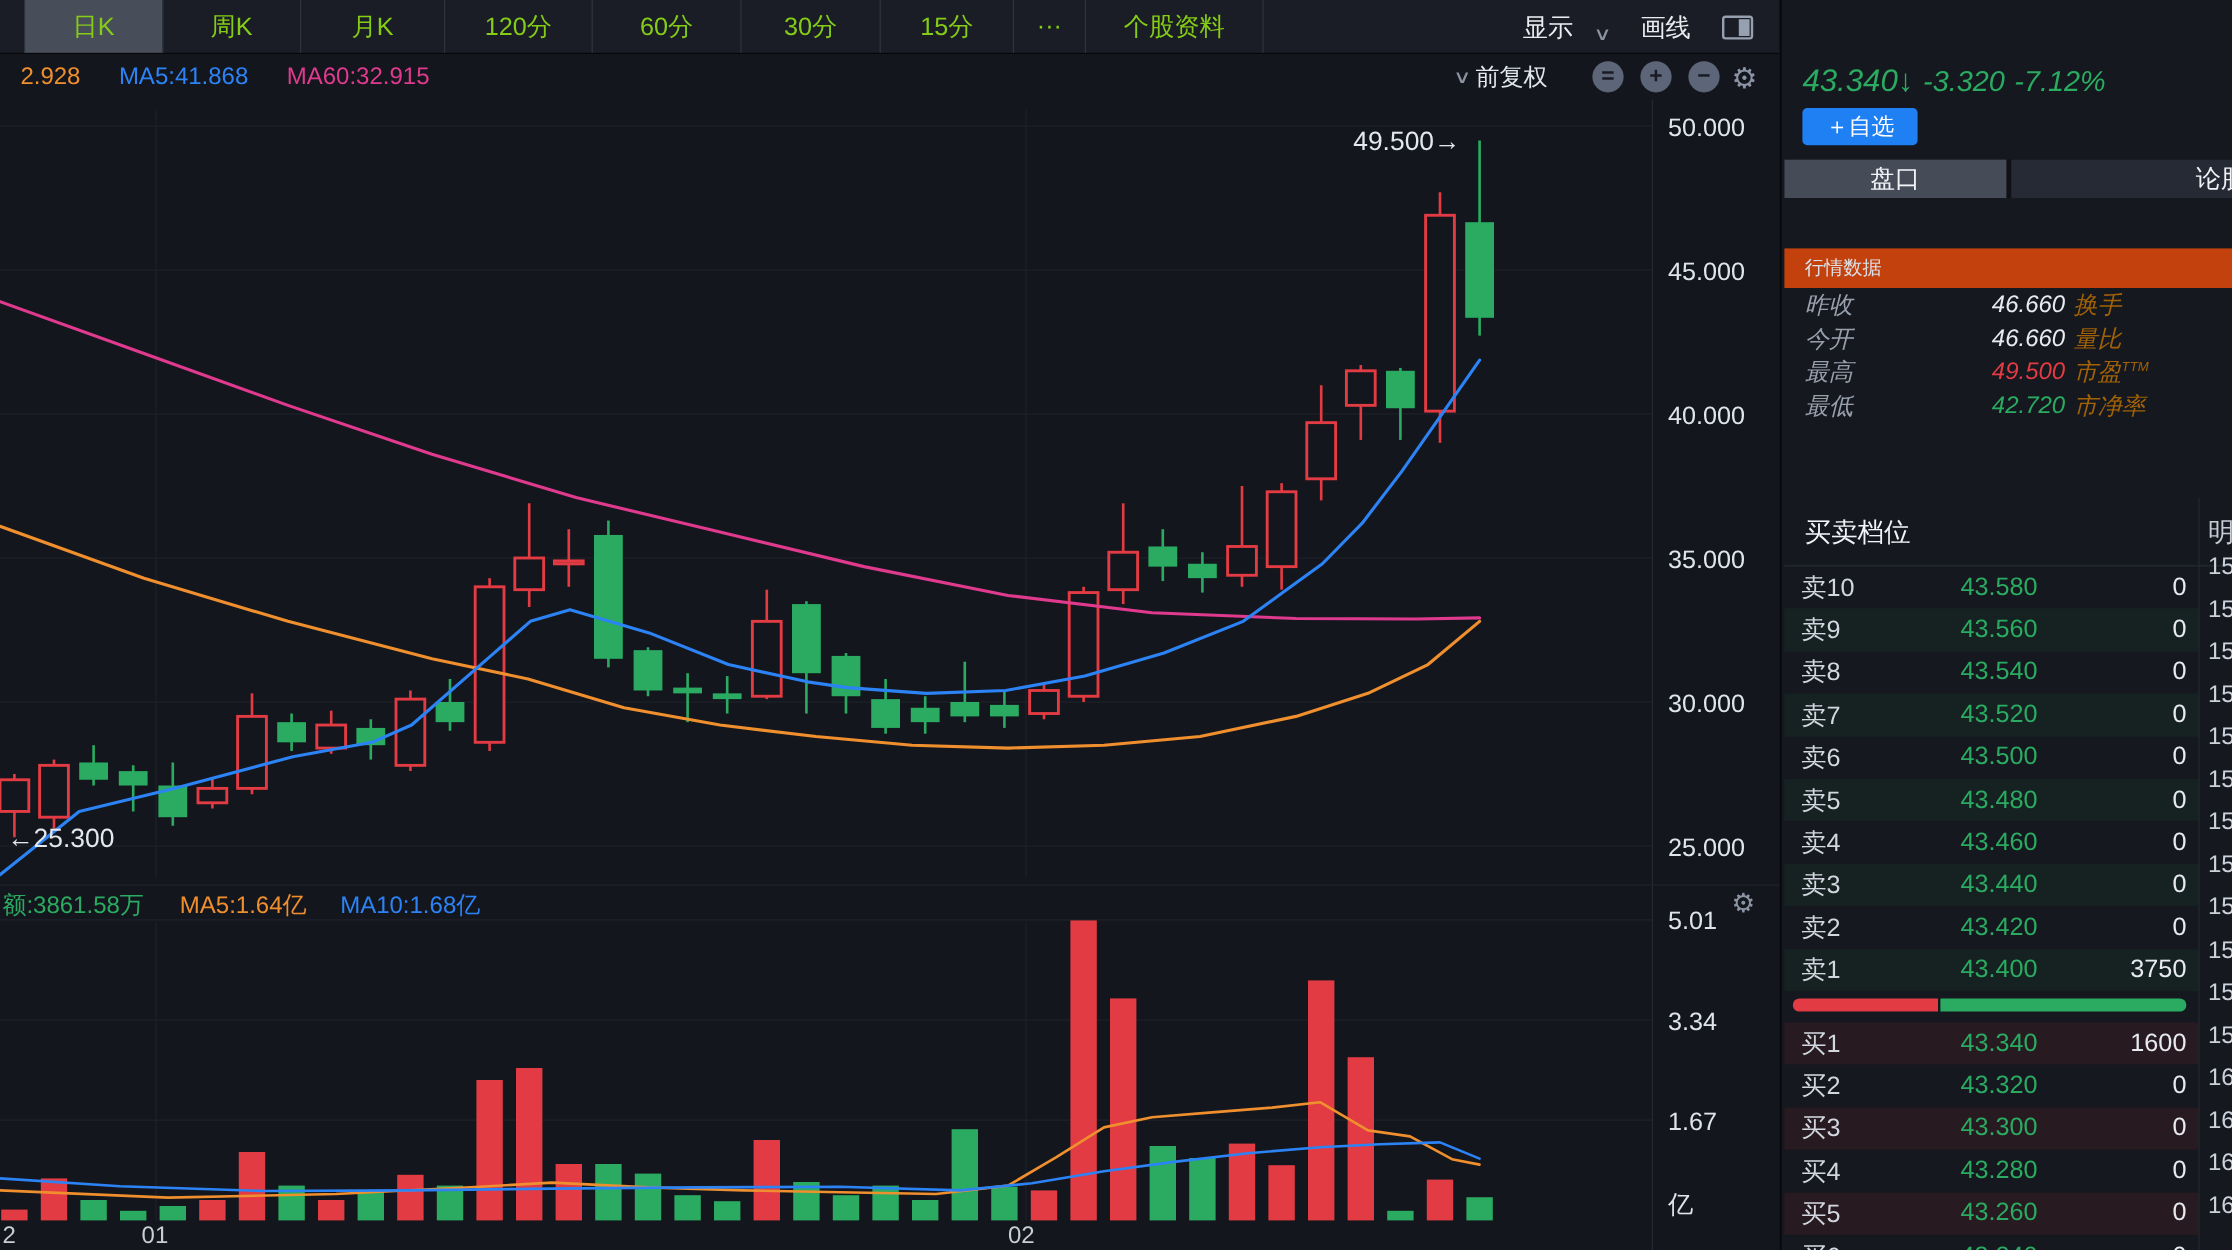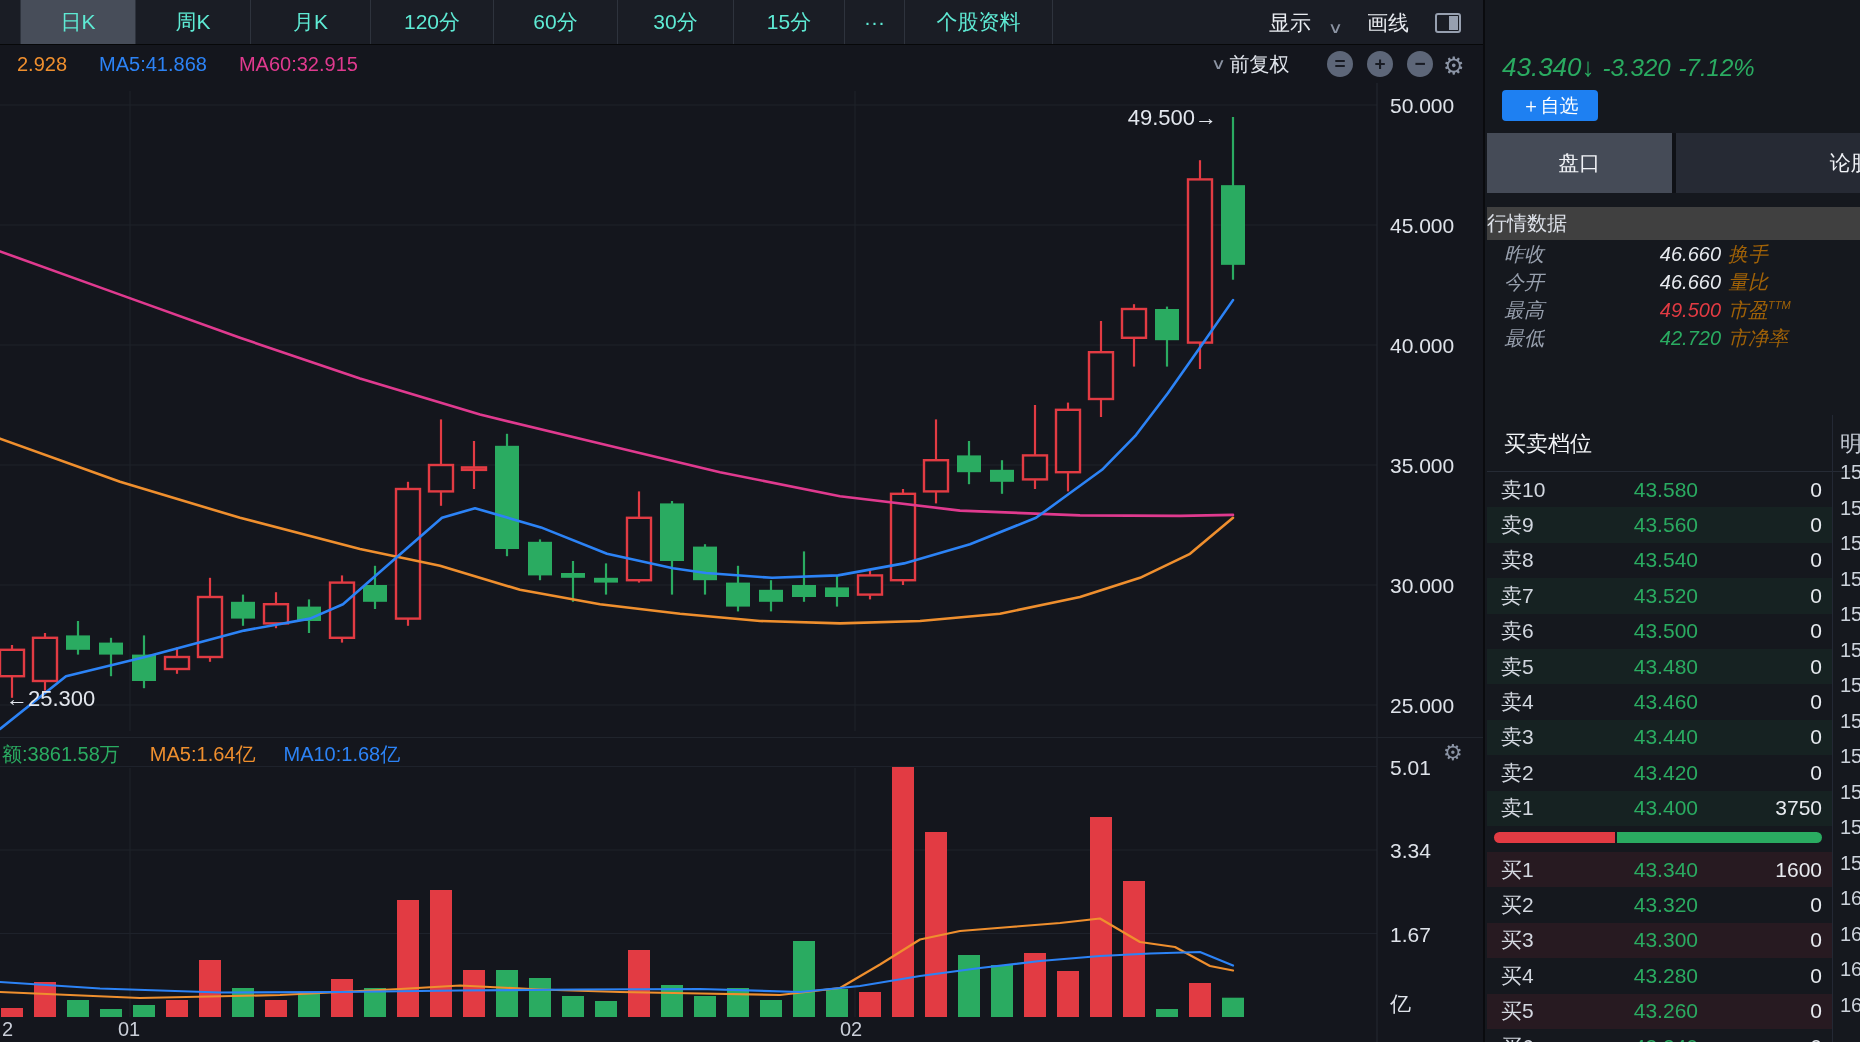--- a/index.html
+++ b/index.html
@@ -1,21 +1,21 @@
 <!DOCTYPE html>
 <html><head>
 <meta charset="utf-8">
 <style>
   html,body{margin:0;padding:0;background:#0d0f13;}
   *{box-sizing:border-box;font-family:"Liberation Sans","DejaVu Sans",sans-serif;}
   #app{position:relative;width:1860px;height:1042px;background:#14161d;overflow:hidden;}
 
   
   #toolbar{position:absolute;left:0;top:0;width:1483px;height:45px;background:#1a1d25;border-bottom:1px solid #070809;display:flex;align-items:stretch;}
-  .tbtab{display:flex;align-items:center;justify-content:center;color:#5eead4;font-size:21px;border-right:1px solid #2e333d;cursor:pointer;white-space:nowrap;}
+  .tbtab{display:flex;align-items:center;justify-content:center;color:#84cc16;font-size:21px;border-right:1px solid #2e333d;cursor:pointer;white-space:nowrap;}
   .tbtab.first{border-left:1px solid #2e333d;margin-left:20px;}
   .tbtab.active{background:#474d59;}
   .tb-right{position:absolute;right:22px;top:0;height:45px;display:flex;align-items:center;gap:26px;}
   .tb-item{color:#e9ecf1;font-size:21px;display:flex;align-items:flex-end;gap:19px;cursor:pointer;}
   .chev{color:#8b93a2;font-size:15px;transform:scaleX(1.4);}
   .panel-toggle{width:26px;height:20px;border:2px solid #97a0b0;border-radius:3px;position:relative;}
   .panel-toggle:after{content:"";position:absolute;right:1px;top:1px;bottom:1px;width:9px;background:#97a0b0;}
 
   
   #legend-price{position:absolute;left:0;top:45px;width:1483px;height:38px;display:flex;align-items:center;padding-left:15px;}
@@ -36,25 +36,25 @@
   #pane-divider{position:absolute;left:0;top:737px;width:1483px;height:1px;background:#20242c;}
 
   
   #panel{position:absolute;left:1483px;top:0;width:377px;height:1042px;background:#15181e;border-left:2px solid #0a0b0e;}
   #stock-title{position:absolute;left:17px;top:8px;white-space:nowrap;}
   #stock-title .nm{color:#eef0f4;font-size:28px;font-weight:bold;}
   #stock-title .cd{color:#bac0cb;font-size:25px;margin-left:26px;}
   #price-line{position:absolute;left:17px;top:52px;color:#2aab61;font-size:26px;white-space:nowrap;font-style:italic;}
   #price-line .chg{font-size:24px;margin-left:8px;}
   #watch-btn{position:absolute;left:17px;top:90px;width:96px;height:31px;background:#1e80f2;border-radius:4px;color:#fff;font-size:19px;display:flex;align-items:center;justify-content:center;cursor:pointer;}
-  #panel-tabs{position:absolute;left:2px;top:133px;right:0;height:60px;display:flex;gap:4px;background:#0f1116;}
+  #panel-tabs{position:absolute;left:2px;top:133px;right:0;height:32px;display:flex;gap:4px;background:#0f1116;}
   .ptab{flex:1;display:flex;align-items:center;justify-content:center;color:#f0f2f6;font-size:21px;background:#262a34;cursor:pointer;overflow:hidden;}
   .ptab.active{background:#454b57;}
   .ptab.clip span{margin-left:166px;white-space:nowrap;}
-  .strip{position:absolute;left:2px;right:0;height:33px;background:#404040;color:#dce0e8;font-size:20px;display:flex;align-items:center;}
+  .strip{position:absolute;left:2px;right:0;height:33px;background:#c2410c;color:#dce0e8;font-size:16px;display:flex;align-items:center;padding-left:17px;}
   #strip-quote{top:207px;}
   #strip-book{top:382px;}
   .qrow{position:absolute;left:0;right:0;height:28px;display:flex;align-items:center;font-style:italic;}
   .qrow .ql{position:absolute;left:19px;color:#98a0ae;font-size:20px;}
   .qrow .qv{position:absolute;left:117px;width:119px;text-align:right;font-size:20px;color:#e7eaef;}
   .qrow .ql2{position:absolute;left:243px;color:#a16207;font-size:20px;white-space:nowrap;}
   .qrow sup{font-size:11px;}
   .v-red{color:#e23b43!important;}
   .v-green{color:#2aab61!important;}
   #subtab-row{position:absolute;left:2px;right:0;top:415px;height:57px;border-bottom:1px solid #262b35;}

